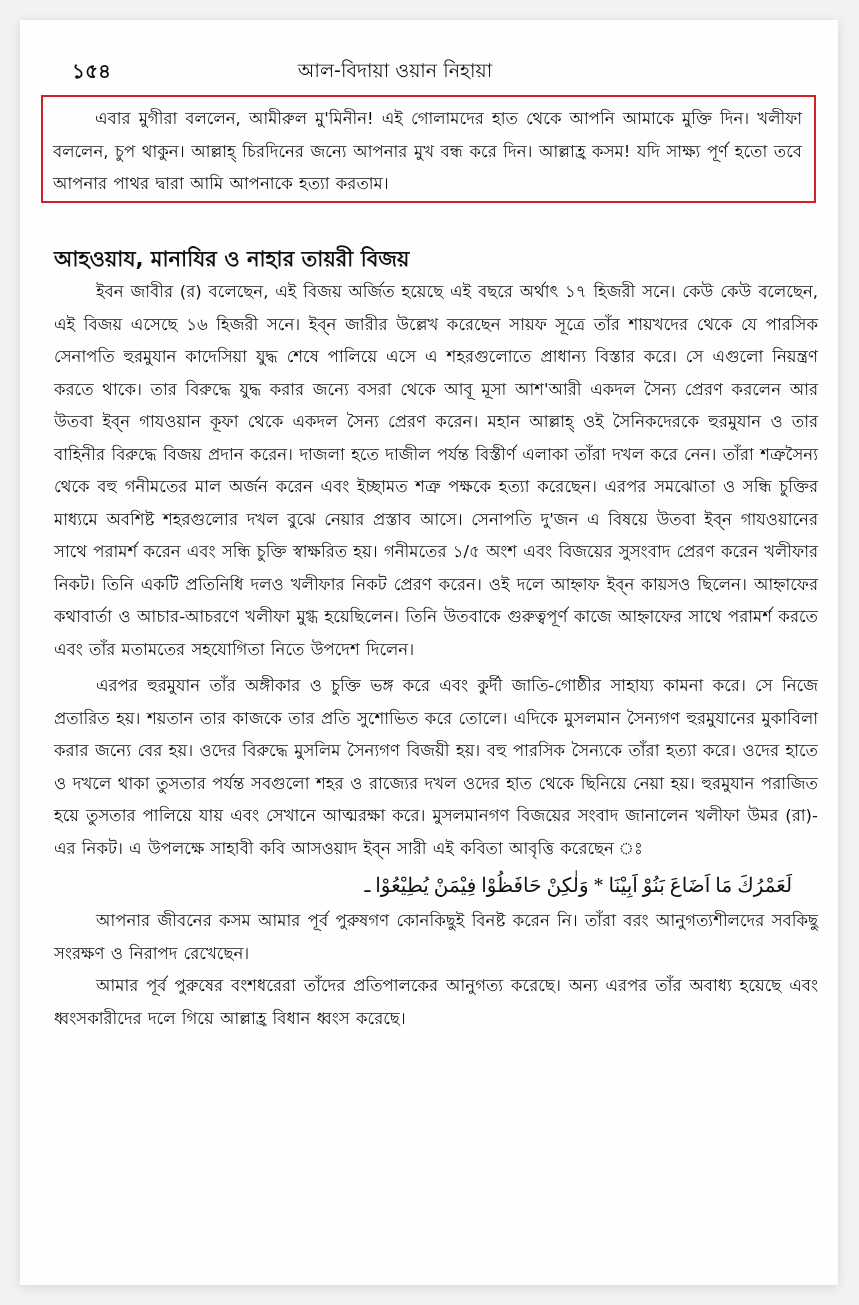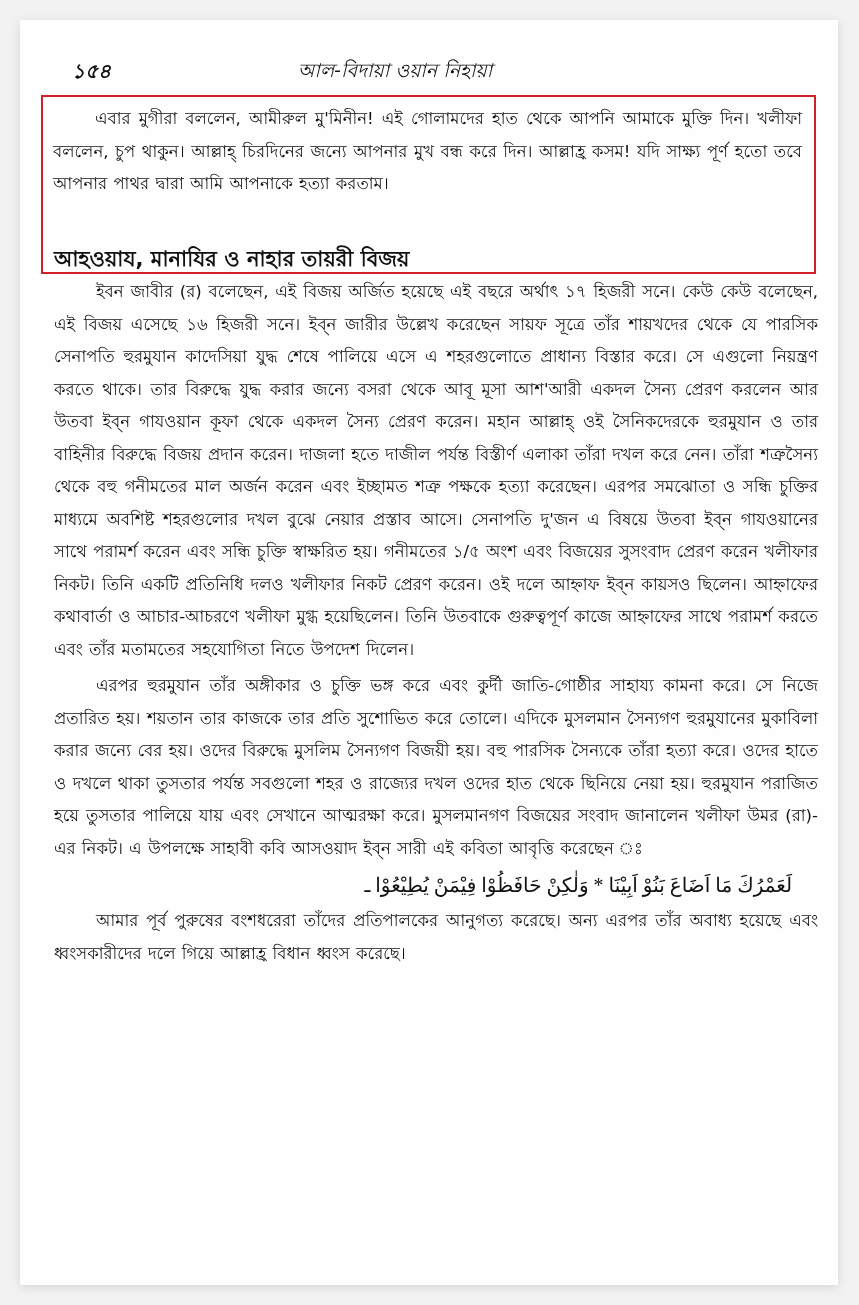--- a/index.html
+++ b/index.html
@@ -13,35 +13,35 @@
     }
     .page {
       position: absolute;
       left: 20px; top: 20px;
       width: 818px; height: 1265px;
       background: #fefefe;
       box-shadow: 0 2px 10px rgba(0,0,0,0.12);
     }
     .running-head {
       position: absolute;
-      left: 0; top: 0; width: 722px; height: 75px; font-style: italic;
+      left: 0; top: 0; width: 722px; height: 75px;
     }
     .page-number {
       position: absolute; left: 52px; top: 36px;
       font-size: 20px; font-weight: bold;
     }
     .book-title {
       position: absolute; left: 0; right: 0; top: 36px;
       text-align: center; font-size: 19px;
       padding-left: 28px;
     }
     .highlight-box {
       position: absolute;
       left: 21px; top: 75px;
-      width: 775px; height: 179px;
+      width: 775px; height: 108px;
       border: 2px solid #d0202a;
       box-sizing: border-box;
       padding: 6px 12px 8px 10px;
     }
     .para {
       font-size: 16.5px;
       line-height: 32.5px;
       text-align: justify;
       margin: 0;
       word-spacing: 1px;
@@ -77,15 +77,16 @@
 
   <div class="highlight-box" style="border-color: rgb(208, 32, 42);">
     <p class="para indent">এবার মুগীরা বললেন, আমীরুল মু'মিনীন! এই গোলামদের হাত থেকে আপনি আমাকে মুক্তি দিন। খলীফা বললেন, চুপ থাকুন। আল্লাহ্ চিরদিনের জন্যে আপনার মুখ বন্ধ করে দিন। আল্লাহ্র কসম! যদি সাক্ষ্য পূর্ণ হতো তবে আপনার পাথর দ্বারা আমি আপনাকে হত্যা করতাম।</p>
   </div>
 
   <div class="body-text">
     <h2 class="section-heading">আহওয়ায, মানাযির ও নাহার তায়রী বিজয়</h2>
     <p class="para indent">ইবন জাবীর (র) বলেছেন, এই বিজয় অর্জিত হয়েছে এই বছরে অর্থাৎ ১৭ হিজরী সনে। কেউ কেউ বলেছেন, এই বিজয় এসেছে ১৬ হিজরী সনে। ইব্ন জারীর উল্লেখ করেছেন সায়ফ সূত্রে তাঁর শায়খদের থেকে যে পারসিক সেনাপতি হুরমুযান কাদেসিয়া যুদ্ধ শেষে পালিয়ে এসে এ শহরগুলোতে প্রাধান্য বিস্তার করে। সে এগুলো নিয়ন্ত্রণ করতে থাকে। তার বিরুদ্ধে যুদ্ধ করার জন্যে বসরা থেকে আবূ মূসা আশ'আরী একদল সৈন্য প্রেরণ করলেন আর উতবা ইব্ন গাযওয়ান কূফা থেকে একদল সৈন্য প্রেরণ করেন। মহান আল্লাহ্ ওই সৈনিকদেরকে হুরমুযান ও তার বাহিনীর বিরুদ্ধে বিজয় প্রদান করেন। দাজলা হতে দাজীল পর্যন্ত বিস্তীর্ণ এলাকা তাঁরা দখল করে নেন। তাঁরা শত্রুসৈন্য থেকে বহু গনীমতের মাল অর্জন করেন এবং ইচ্ছামত শত্রু পক্ষকে হত্যা করেছেন। এরপর সমঝোতা ও সন্ধি চুক্তির মাধ্যমে অবশিষ্ট শহরগুলোর দখল বুঝে নেয়ার প্রস্তাব আসে। সেনাপতি দু'জন এ বিষয়ে উতবা ইব্ন গাযওয়ানের সাথে পরামর্শ করেন এবং সন্ধি চুক্তি স্বাক্ষরিত হয়। গনীমতের ১/৫ অংশ এবং বিজয়ের সুসংবাদ প্রেরণ করেন খলীফার নিকট। তিনি একটি প্রতিনিধি দলও খলীফার নিকট প্রেরণ করেন। ওই দলে আহ্নাফ ইব্ন কায়সও ছিলেন। আহ্নাফের কথাবার্তা ও আচার-আচরণে খলীফা মুগ্ধ হয়েছিলেন। তিনি উতবাকে গুরুত্বপূর্ণ কাজে আহ্নাফের সাথে পরামর্শ করতে এবং তাঁর মতামতের সহযোগিতা নিতে উপদেশ দিলেন।</p>
     <p class="para indent" style="margin-top:4px;">এরপর হুরমুযান তাঁর অঙ্গীকার ও চুক্তি ভঙ্গ করে এবং কুর্দী জাতি-গোষ্ঠীর সাহায্য কামনা করে। সে নিজে প্রতারিত হয়। শয়তান তার কাজকে তার প্রতি সুশোভিত করে তোলে। এদিকে মুসলমান সৈন্যগণ হুরমুযানের মুকাবিলা করার জন্যে বের হয়। ওদের বিরুদ্ধে মুসলিম সৈন্যগণ বিজয়ী হয়। বহু পারসিক সৈন্যকে তাঁরা হত্যা করে। ওদের হাতে ও দখলে থাকা তুসতার পর্যন্ত সবগুলো শহর ও রাজ্যের দখল ওদের হাত থেকে ছিনিয়ে নেয়া হয়। হুরমুযান পরাজিত হয়ে তুসতার পালিয়ে যায় এবং সেখানে আত্মরক্ষা করে। মুসলমানগণ বিজয়ের সংবাদ জানালেন খলীফা উমর (রা)-এর নিকট। এ উপলক্ষে সাহাবী কবি আসওয়াদ ইব্ন সারী এই কবিতা আবৃত্তি করেছেন ঃ</p>
     <p class="arabic">لَعَمْرُكَ مَا اَضَاعَ بَنُوْ اَبِيْنَا * وَلٰكِنْ حَافَظُوْا فِيْمَنْ يُطِيْعُوْا ـ</p>
+    <p class="para indent">আপনার জীবনের কসম আমার পূর্ব পুরুষগণ কোনকিছুই বিনষ্ট করেন নি। তাঁরা বরং আনুগত্যশীলদের সবকিছু সংরক্ষণ ও নিরাপদ রেখেছেন।</p>
     <p class="para indent">আমার পূর্ব পুরুষের বংশধরেরা তাঁদের প্রতিপালকের আনুগত্য করেছে। অন্য এরপর তাঁর অবাধ্য হয়েছে এবং ধ্বংসকারীদের দলে গিয়ে আল্লাহ্র বিধান ধ্বংস করেছে।</p>
   </div>
 </div>
 
 </body></html>

